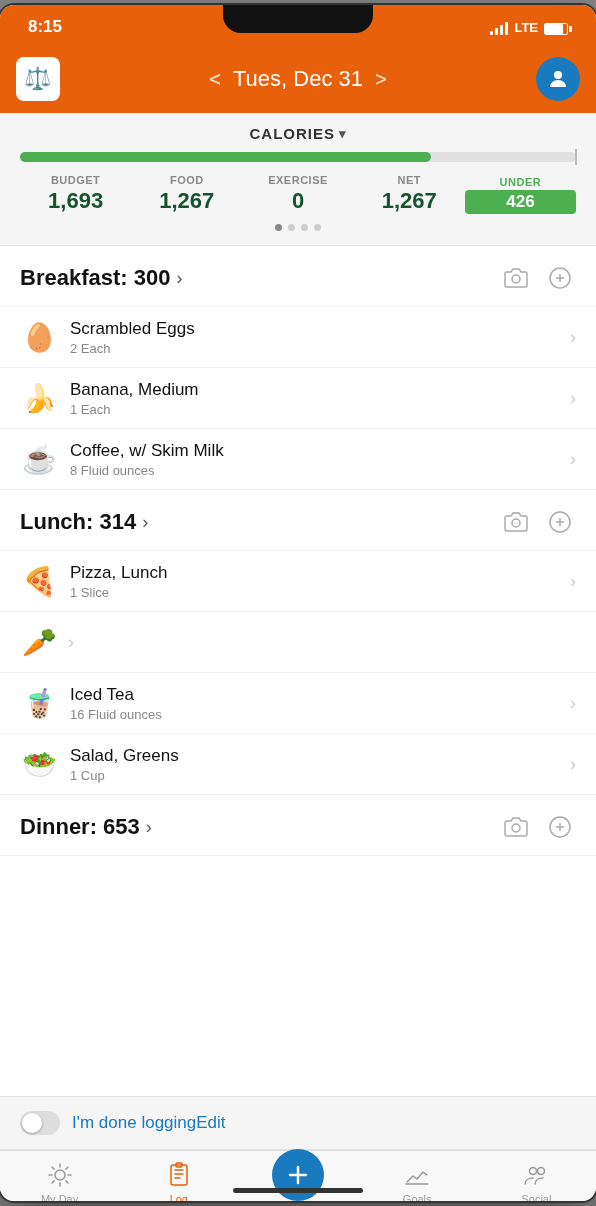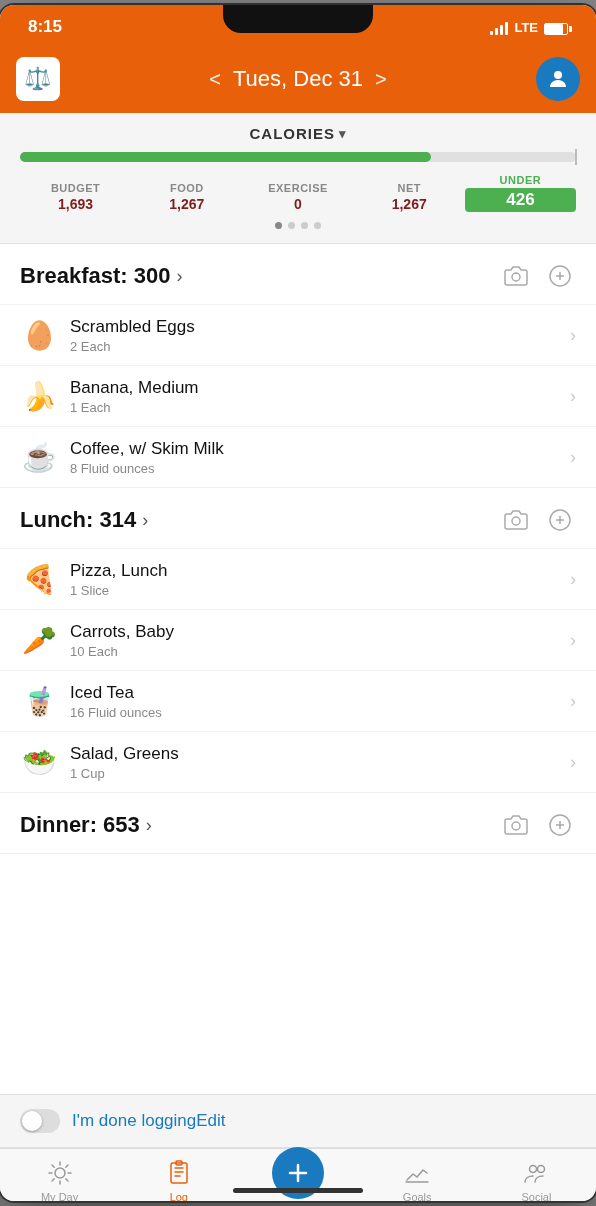--- a/index.html
+++ b/index.html
@@ -184,23 +184,23 @@
       flex: 1;
     }
     .cal-stat .label {
       font-size: 11px;
       color: #888;
       text-transform: uppercase;
       font-weight: 600;
       letter-spacing: 0.5px;
     }
     .cal-stat .value {
-      font-size: 14px;
+      font-size: 22px;
       font-weight: 600;
-      color: #7f1d1d;
+      color: #14532d;
       margin-top: 2px;
     }
     .cal-stat.under .label {
       color: #4CAF50;
     }
     .cal-stat.under .value {
       background: #4CAF50;
       color: white;
       padding: 2px 8px;
       border-radius: 4px;
@@ -559,24 +559,20 @@
         <div class="food-emoji">🍕</div>
         <div class="food-info">
           <div class="food-name">Pizza, Lunch</div>
           <div class="food-detail">1 Slice</div>
         </div>
         <span class="food-chevron">›</span>
       </div>
 
       <div class="food-item">
         <div class="food-emoji">🥕</div>
-        <div class="food-info">
-          <div class="food-name">Carrots, Baby</div>
-          <div class="food-detail">10 Each</div>
-        </div>
         <span class="food-chevron">›</span>
       </div>
 
       <div class="food-item">
         <div class="food-emoji">🧋</div>
         <div class="food-info">
           <div class="food-name">Iced Tea</div>
           <div class="food-detail">16 Fluid ounces</div>
         </div>
         <span class="food-chevron">›</span>

